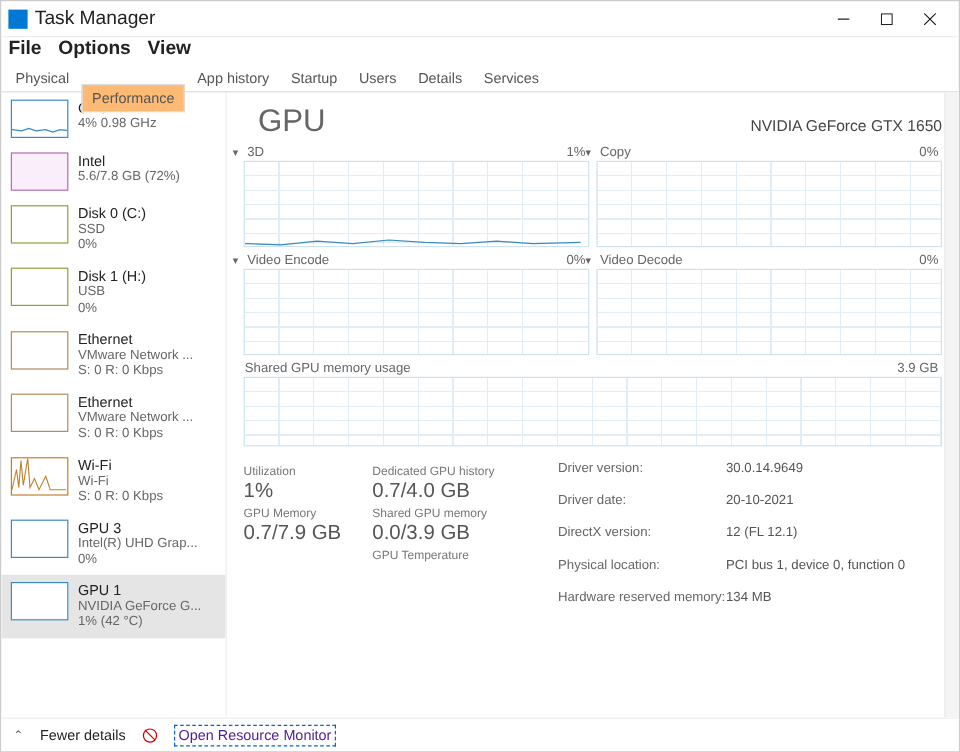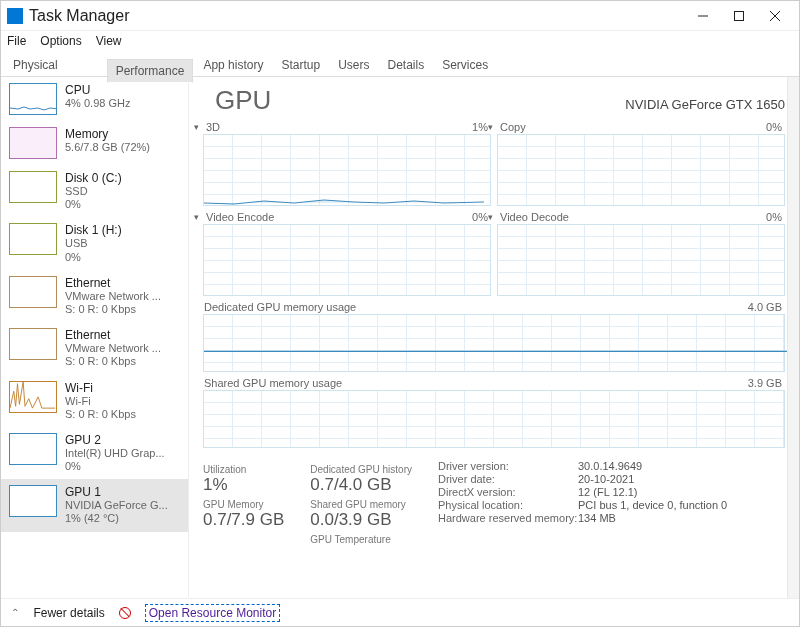--- a/index.html
+++ b/index.html
@@ -5,25 +5,25 @@
 * { box-sizing: border-box; margin: 0; padding: 0; font-family: "Segoe UI", Arial, sans-serif; }
 body { background: #fff; font-size: 12px; color: #222; width: 800px; height: 627px; overflow: hidden; border: 1px solid #ccc; position: relative; }
 
 .titlebar { height: 30px; display: flex; align-items: center; padding: 0 6px; border-bottom: 1px solid #eee; }
 .titlebar .icon { width: 16px; height: 16px; background: #0078d4; display: inline-block; margin-right: 6px; }
 .titlebar .title { font-size: 16px; }
 .titlebar .spacer { flex: 1; }
 .winbtn { width: 36px; height: 28px; display: flex; align-items: center; justify-content: center; }
 .winbtn svg { width: 10px; height: 10px; stroke: #222; fill: none; }
 
-.menubar { height: 20px; display: flex; align-items: center; padding: 0 6px; font-size: 12px; gap: 14px; }
+.menubar { height: 20px; display: flex; align-items: center; padding: 0 6px; font-size: 16px; gap: 14px; font-weight: bold; }
 
 .tabs { height: 26px; display: flex; align-items: flex-end; border-bottom: 1px solid #ddd; padding: 0 4px; gap: 2px; font-size: 12px; }
 .tab { padding: 4px 8px; color: #555; }
-.tab.active { border: 1px solid #ddd; border-bottom: 1px solid #fff; background: #e5e5e5; position: relative; top: 7px; margin-left: 39px; }
+.tab.active { border: 1px solid #ddd; border-bottom: 1px solid #fff; background: #fdba74; position: relative; top: 18px; }
 
 .main { display: flex; height: 520px; }
 .sidebar { width: 188px; border-right: 1px solid #eee; overflow-y: auto; }
 .side-item { display: flex; padding: 6px 8px; gap: 8px; }
 .side-item.selected { background: #e5e5e5; }
 .thumb { width: 48px; height: 32px; border: 1px solid #bbb; background: #fff; flex-shrink: 0; position: relative; overflow: hidden; }
 .thumb.cpu { border-color: #3a8ac0; }
 .thumb.mem { border-color: #b070b0; background: #f9eef9; }
 .thumb.disk { border-color: #8aa03a; }
 .thumb.eth { border-color: #b58b5a; }
@@ -43,21 +43,21 @@
 .graph .gtitle { position: absolute; top: -14px; left: 2px; font-size: 11px; color: #666; }
 .graph .gpct { position: absolute; top: -14px; right: 2px; font-size: 11px; color: #666; }
 .graph .disclosure { position: absolute; top: -13px; left: -10px; font-size: 9px; color: #666; }
 .graph.tall { height: 58px; }
 .gwrap { margin-top: 18px; }
 .graph .line { position: absolute; bottom: 0; left: 0; right: 0; height: 12px; }
 
 .stats { display: flex; gap: 26px; margin-top: 12px; }
 .col .lab { font-size: 10px; color: #777; margin-top: 4px; }
 .col .val { font-size: 17px; color: #555; }
-.kv { display: grid; grid-template-columns: 140px auto; row-gap: 1px; font-size: 11px; color: #555; }
+.kv { display: grid; grid-template-columns: 140px auto; row-gap: 15px; font-size: 11px; color: #555; margin-left: 27px; }
 .kv .k { color: #666; }
 
 .footer { position: absolute; bottom: 0; left: 0; right: 0; height: 28px; border-top: 1px solid #eee; display: flex; align-items: center; padding: 0 10px; gap: 14px; font-size: 12px; background: #fff; }
 .footer .chev { font-size: 10px; color: #666; }
 .footer .link { color: #4c1d95; border: 1px dashed #0066cc; padding: 1px 3px; }
 .noicon { width: 12px; height: 12px; border: 1px solid #c00; border-radius: 50%; display: inline-flex; align-items: center; justify-content: center; position: relative; }
 .noicon::after { content: ""; position: absolute; width: 12px; height: 1px; background: #c00; transform: rotate(45deg); }
 .scrollbar { position: absolute; right: 0; top: 76px; bottom: 28px; width: 12px; background: #f4f4f4; border-left: 1px solid #e8e8e8; }
 </style>
 </head>
@@ -109,21 +109,21 @@
           </svg>
         </div>
       <div class="side-text">
           <div class="name">CPU</div>
           <div class="detail">4%  0.98 GHz</div>
         </div>
     </div>
     <div class="side-item">
       <div class="thumb mem"></div>
       <div class="side-text">
-          <div class="name">Memory</div>
+          <div class="name">Intel</div>
           <div class="detail">5.6/7.8 GB (72%)</div>
         </div>
     </div>
     <div class="side-item">
       <div class="thumb disk"></div>
       <div class="side-text">
           <div class="name">Disk 0 (C:)</div>
           <div class="detail">SSD</div>
           <div class="detail">0%</div>
         </div>
@@ -160,21 +160,21 @@
         </div>
       <div class="side-text">
           <div class="name">Wi-Fi</div>
           <div class="detail">Wi-Fi</div>
           <div class="detail">S: 0  R: 0 Kbps</div>
         </div>
     </div>
     <div class="side-item">
       <div class="thumb gpu"></div>
       <div class="side-text">
-          <div class="name">GPU 2</div>
+          <div class="name">GPU 3</div>
           <div class="detail">Intel(R) UHD Grap...</div>
           <div class="detail">0%</div>
         </div>
     </div>
     <div class="side-item selected">
       <div class="thumb gpu"></div>
       <div class="side-text">
           <div class="name">GPU 1</div>
           <div class="detail">NVIDIA GeForce G...</div>
           <div class="detail">1% (42 °C)</div>
@@ -206,29 +206,20 @@
     <div class="grid2 gwrap">
       <div class="graph">
         <span class="disclosure">▾</span>
         <span class="gtitle">Video Encode</span>
         <span class="gpct">0%</span>
       </div>
       <div class="graph">
         <span class="disclosure">▾</span>
         <span class="gtitle">Video Decode</span>
         <span class="gpct">0%</span>
-      </div>
-    </div>
-    <div class="gwrap">
-      <div class="graph tall">
-        <span class="gtitle" style="left:0">Dedicated GPU memory usage</span>
-        <span class="gpct">4.0 GB</span>
-        <svg class="line" viewBox="0 0 560 12" preserveAspectRatio="none" style="height:14px;bottom:8px">
-            <polyline points="0,2 560,2" stroke="#3a8ac0" fill="none" stroke-width="1"></polyline>
-          </svg>
       </div>
     </div>
     <div class="gwrap">
       <div class="graph tall">
         <span class="gtitle" style="left:0">Shared GPU memory usage</span>
         <span class="gpct">3.9 GB</span>
       </div>
     </div>
 
     <div class="stats">

